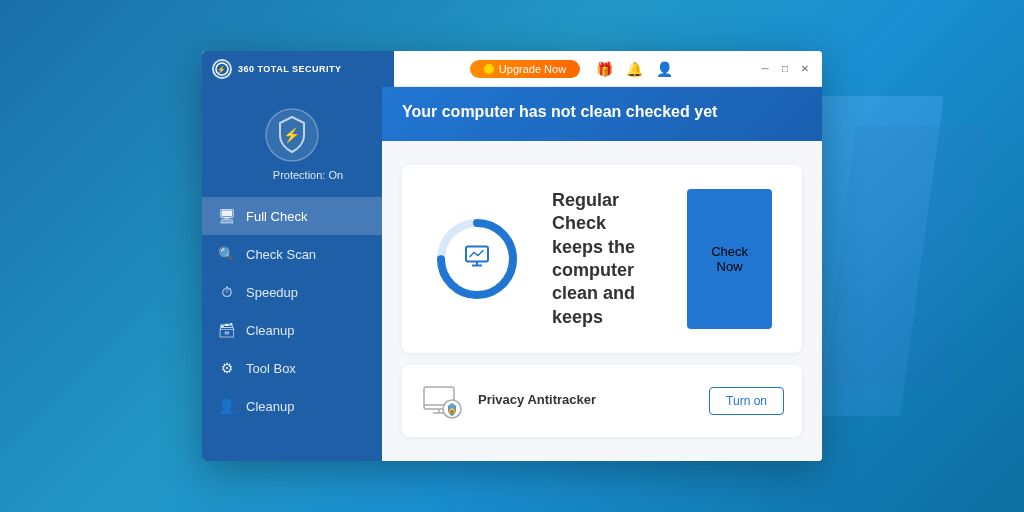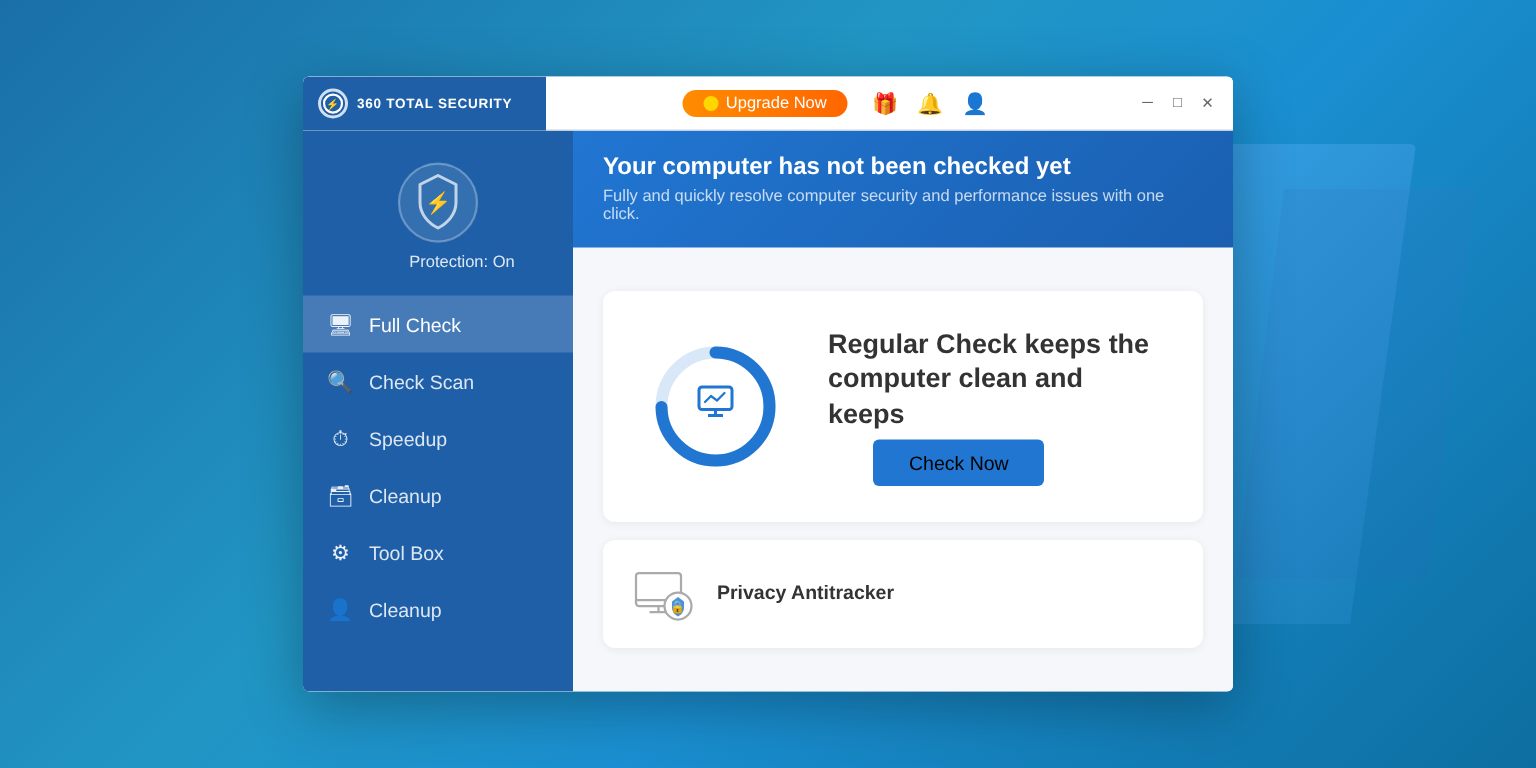--- a/index.html
+++ b/index.html
@@ -56,21 +56,21 @@
     .titlebar {
       height: 36px;
       background: #fff;
       display: flex;
       align-items: center;
       padding: 0 8px 0 0;
       border-bottom: 1px solid #e8e8e8;
       flex-shrink: 0;
     }
     .titlebar-left {
-      width: 162px;
+      width: 192px;
       background: #1e5fa8;
       height: 36px;
       display: flex;
       align-items: center;
       padding: 0 10px;
       gap: 6px;
     }
     .app-logo-circle {
       width: 20px;
       height: 20px;
@@ -279,21 +279,21 @@
       position: absolute;
       top: 50%;
       left: 50%;
       transform: translate(-50%, -50%);
       font-size: 20px;
       color: #2176d2;
     }
 
     .check-text-area {
       display: flex;
-      flex-direction: column;
+      flex-direction: row;
       gap: 5px;
     }
     .check-heading {
       font-size: 18px;
       font-weight: 600;
       color: #333;
       line-height: 1.3;
     }
     .check-now-btn {
       background: #2176d2;
@@ -434,22 +434,21 @@
         <div class="nav-item">
           <div class="nav-icon">👤</div>
           <span>Cleanup</span>
         </div>
       </nav>
     </div>
 
     <div class="right-panel">
 
       <div class="top-banner">
-        <div class="banner-title">Your computer has not been checked yet</div>
-        <div class="banner-subtitle">Fully and quickly resolve computer security and performance issues with one click.</div>
+        <div class="banner-title">Your computer has not clean checked yet</div>
       </div>
 
       <div class="content-area">
 
         <div class="check-section">
           <div class="donut-wrap">
             <svg class="donut-svg" viewBox="0 0 90 90">
 
               <circle cx="45" cy="45" r="36" fill="none" stroke="#d8e8f8" stroke-width="8"></circle>
 
@@ -484,18 +483,19 @@
               <line x1="19" y1="30" x2="19" y2="34" stroke="#aaa" stroke-width="1.5"></line>
               <line x1="13" y1="34" x2="25" y2="34" stroke="#aaa" stroke-width="1.5"></line>
               <circle cx="32" cy="30" r="9" fill="white" stroke="#aaa" stroke-width="1.5"></circle>
               <path d="M32 24 L36 27 L36 31 C36 34 34 36 32 37 C30 36 28 34 28 31 L28 27 Z" fill="#2176d2" opacity="0.8"></path>
               <text x="32" y="33" text-anchor="middle" fill="white" font-size="8">🔒</text>
             </svg>
           </div>
           <div class="privacy-text">
             <div class="privacy-title">Privacy Antitracker</div>
           </div>
+          <button class="turn-on-btn">Turn on</button>
         </div>
 
       </div>
     </div>
   </div>
 </div>
 
 </body></html>

